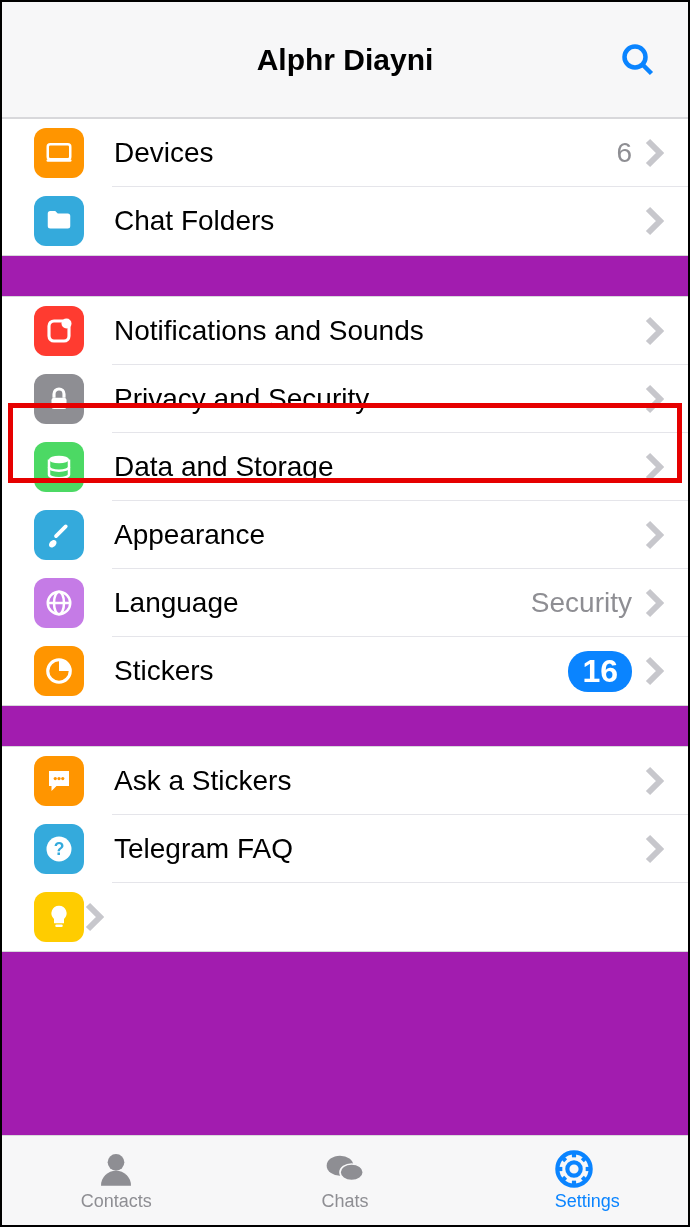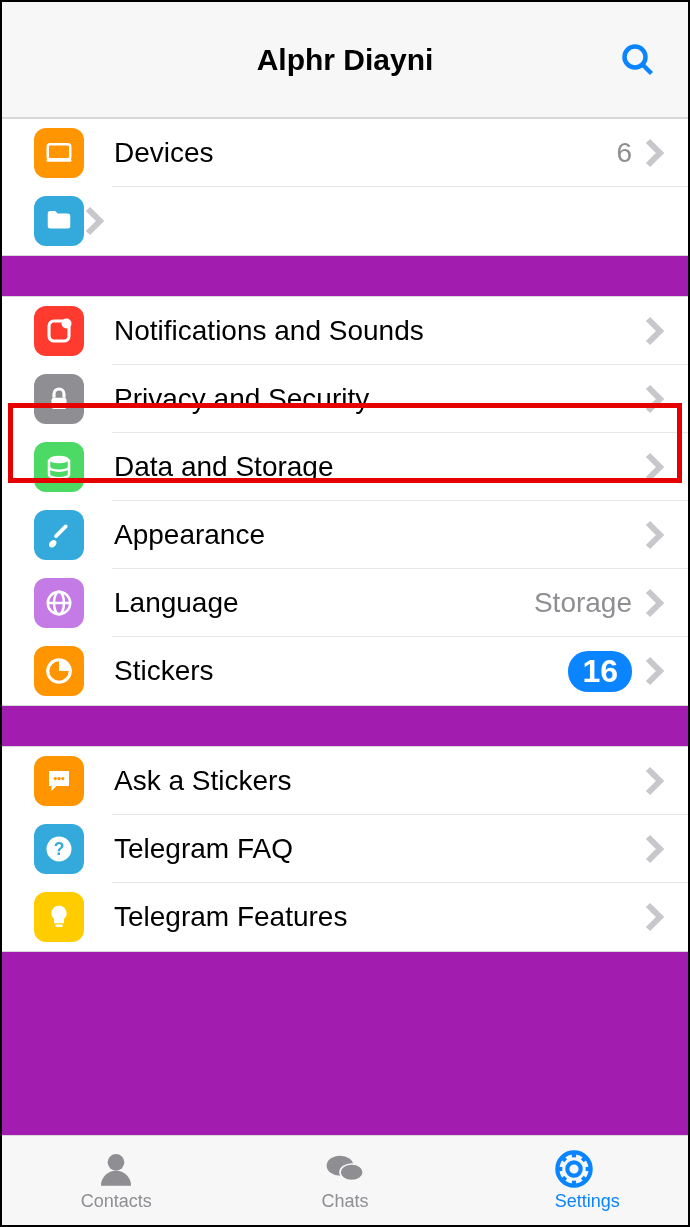--- a/index.html
+++ b/index.html
@@ -75,20 +75,21 @@
               <polyline points="2,2 10,10 2,18"></polyline>
             </svg></div>
         <div class="sep"></div>
       </div>
       <div class="row">
         <div class="icon bg-blue">
           <svg viewBox="0 0 24 24">
               <path d="M3 6a2 2 0 012-2h4l2 2h8a2 2 0 012 2v8a2 2 0 01-2 2H5a2 2 0 01-2-2V6z"></path>
             </svg>
         </div>
+        <div class="label">Chat Folders</div>
         <div class="chevron"><svg viewBox="0 0 12 20">
               <polyline points="2,2 10,10 2,18"></polyline>
             </svg></div>
 
       </div>
     </div>
 
     <div class="gap"></div>
 
     <div class="section">
@@ -147,21 +148,21 @@
       </div>
       <div class="row">
         <div class="icon bg-purple">
           <svg viewBox="0 0 24 24">
               <circle cx="12" cy="12" r="9" fill="none" stroke="#fff" stroke-width="2"></circle>
               <ellipse cx="12" cy="12" rx="4" ry="9" fill="none" stroke="#fff" stroke-width="2"></ellipse>
               <line x1="3" y1="12" x2="21" y2="12" stroke="#fff" stroke-width="2"></line>
             </svg>
         </div>
         <div class="label">Language</div>
-        <div class="value">Storage</div>
+        <div class="value">Security</div>
         <div class="chevron"><svg viewBox="0 0 12 20">
               <polyline points="2,2 10,10 2,18"></polyline>
             </svg></div>
         <div class="sep"></div>
       </div>
       <div class="row">
         <div class="icon bg-orange2">
           <svg viewBox="0 0 24 24">
               <circle cx="12" cy="12" r="9" fill="none" stroke="#fff" stroke-width="2.5"></circle>
               <path d="M12 3a9 9 0 019 9h-9V3z"></path>
@@ -207,21 +208,20 @@
             </svg></div>
         <div class="sep"></div>
       </div>
       <div class="row">
         <div class="icon bg-yellow">
           <svg viewBox="0 0 24 24">
               <path d="M12 3a6 6 0 00-4 10.5V17h8v-3.5A6 6 0 0012 3z"></path>
               <rect x="9" y="18" width="6" height="2" rx="1"></rect>
             </svg>
         </div>
-        <div class="label">Telegram Features</div>
         <div class="chevron"><svg viewBox="0 0 12 20">
               <polyline points="2,2 10,10 2,18"></polyline>
             </svg></div>
 
       </div>
     </div>
 
     <div class="gap" style="height:24px"></div>
   </div>
 

